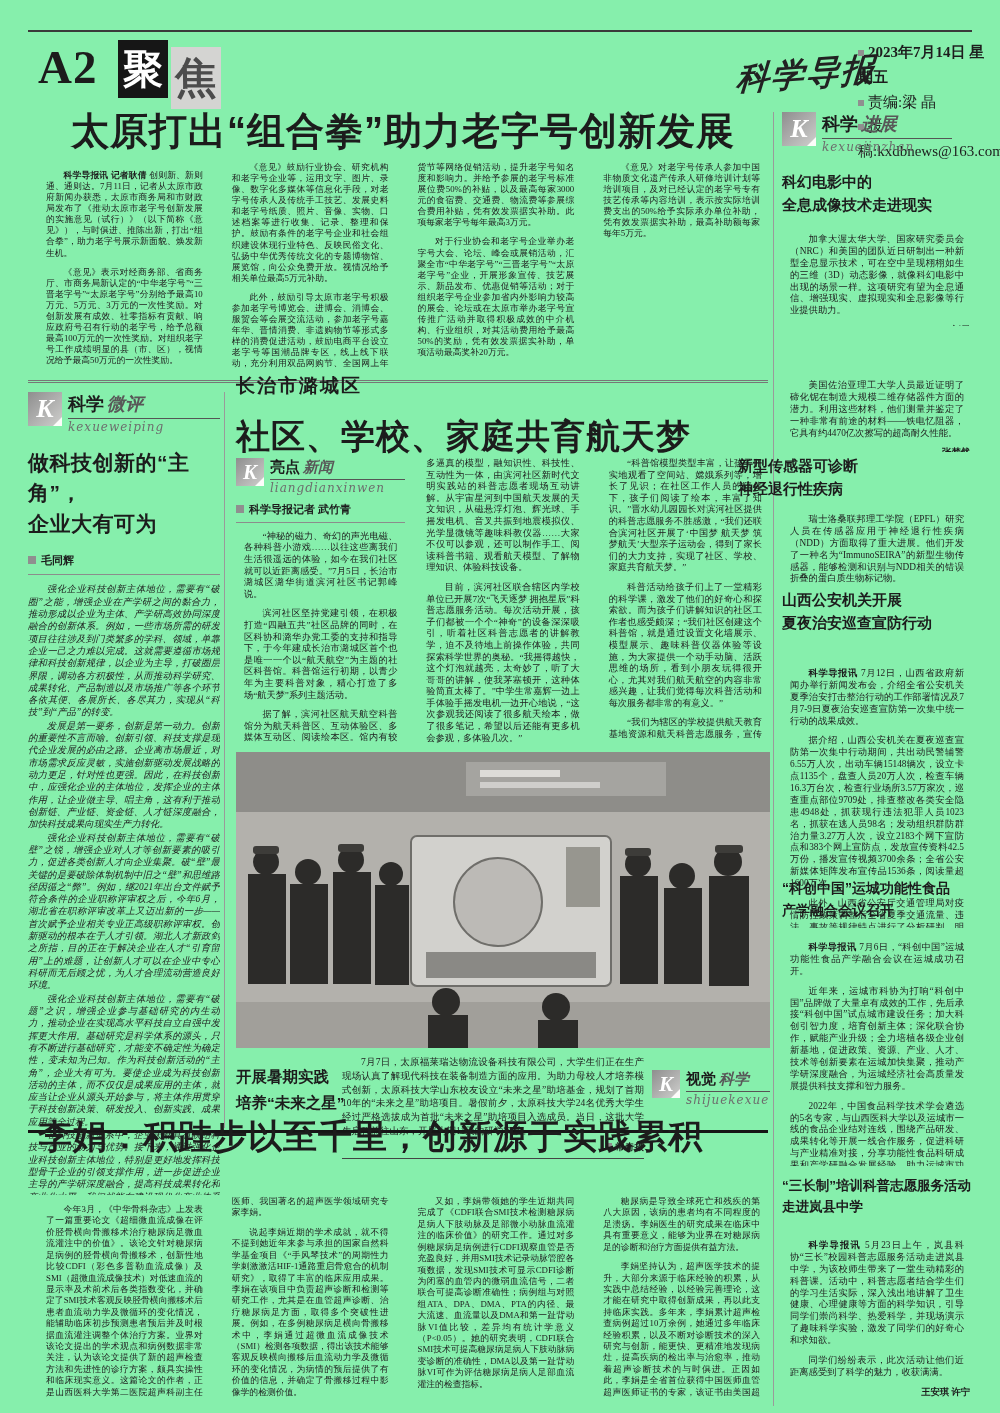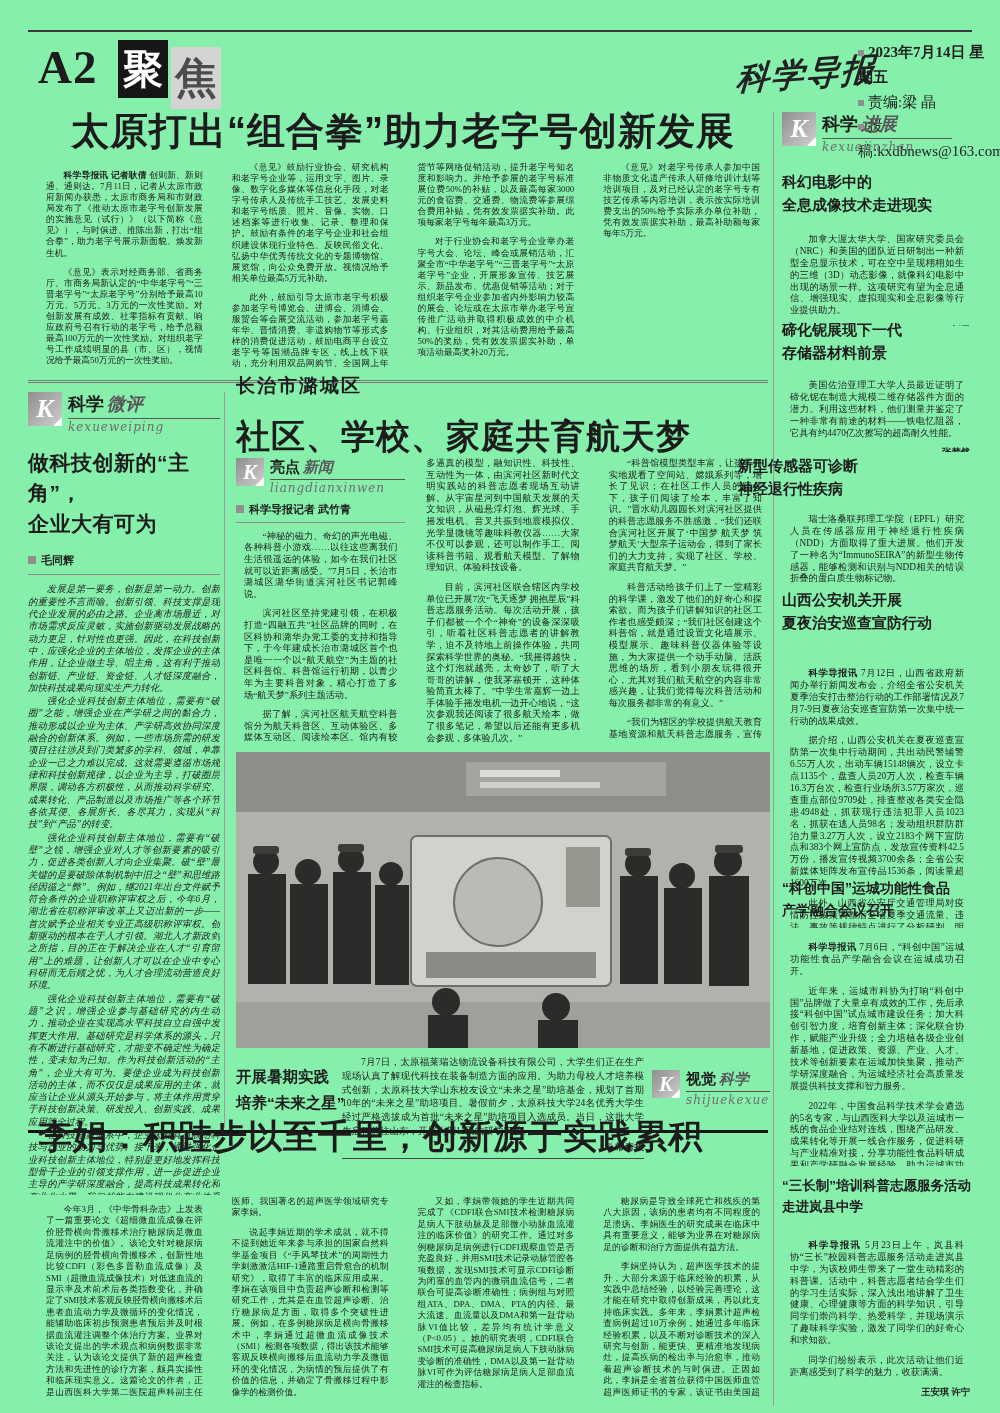--- a/index.html
+++ b/index.html
@@ -104,22 +104,22 @@
         <div class="kb-pinyin">kexueweiping</div>
       </div>
     </div>
     <div class="mr-title" style="margin-top:14px;">
       <div>做科技创新的“主角”，</div>
       <div>企业大有可为</div>
     </div>
     <div class="author-row" style="margin-top:8px;"><span class="sqb"></span><span>毛同辉</span></div>
     <div class="thin-line"></div>
     <div class="essay" style="margin-top:8px;height:612px;">
+      <p class="bp">强化企业科技创新主体地位，需要有“破圈”之能，增强企业在产学研之间的黏合力，推动形成以企业为主体、产学研高效协同深度融合的创新体系。例如，一些市场所需的研发项目往往涉及到门类繁多的学科、领域，单靠企业一己之力难以完成。这就需要遵循市场规律和科技创新规律，以企业为主导，打破圈层界限，调动各方积极性，从而推动科学研究、成果转化、产品制造以及市场推广等各个环节各依其便、各展所长、各尽其力，实现从“科技”到“产品”的转变。</p>
       <p class="bp">发展是第一要务，创新是第一动力。创新的重要性不言而喻。创新引领、科技支撑是现代企业发展的必由之路。企业离市场最近，对市场需求反应灵敏，实施创新驱动发展战略的动力更足，针对性也更强。因此，在科技创新中，应强化企业的主体地位，发挥企业的主体作用，让企业做主导、唱主角，这有利于推动创新链、产业链、资金链、人才链深度融合，加快科技成果向现实生产力转化。</p>
-      <p class="bp">强化企业科技创新主体地位，需要有“破圈”之能，增强企业在产学研之间的黏合力，推动形成以企业为主体、产学研高效协同深度融合的创新体系。例如，一些市场所需的研发项目往往涉及到门类繁多的学科、领域，单靠企业一己之力难以完成。这就需要遵循市场规律和科技创新规律，以企业为主导，打破圈层界限，调动各方积极性，从而推动科学研究、成果转化、产品制造以及市场推广等各个环节各依其便、各展所长、各尽其力，实现从“科技”到“产品”的转变。</p>
       <p class="bp">强化企业科技创新主体地位，需要有“破壁”之锐，增强企业对人才等创新要素的吸引力，促进各类创新人才向企业集聚。破“壁”最关键的是要破除体制机制中旧之“壁”和思维路径因循之“弊”。例如，继2021年出台文件赋予符合条件的企业职称评审权之后，今年6月，湖北省在职称评审改革上又迈出新的一步——首次赋予企业相关专业正高级职称评审权。创新驱动的根本在于人才引领。湖北人才新政剑之所指，目的正在于解决企业在人才“引育留用”上的难题，让创新人才可以在企业中专心科研而无后顾之忧，为人才合理流动营造良好环境。</p>
       <p class="bp">强化企业科技创新主体地位，需要有“破题”之识，增强企业参与基础研究的内生动力，推动企业在实现高水平科技自立自强中发挥更大作用。基础研究是科学体系的源头，只有不断进行基础研究，才能变不确定性为确定性，变未知为已知。作为科技创新活动的“主角”，企业大有可为。要使企业成为科技创新活动的主体，而不仅仅是成果应用的主体，就应当让企业从源头开始参与，将主体作用贯穿于科技创新决策、研发投入、创新实践、成果应用等全过程。</p>
       <p class="bp">在科技创新体系中，企业天然具有联结科技与产业的动力与优势。接下来，通过强化企业科技创新主体地位，特别是更好地发挥科技型骨干企业的引领支撑作用，进一步促进企业主导的产学研深度融合，提高科技成果转化和产业化水平，我们就能在建设现代化产业体系和实现高水平科技自立自强的过程中既有日益饱满的志气底气，又有越来越强的硬核力量。</p>
     </div>
   </div>
 
   <div class="abs kicker" style="left:236px;top:373px;">长治市潞城区</div>
   <div class="abs h-mid" style="left:236px;top:414px;">社区、学校、家庭共育航天梦</div>
   <div class="abs cols3 mid-body" style="left:236px;top:458px;width:534px;height:288px;">
     <div style="margin-bottom:6px;">
@@ -227,24 +227,20 @@
 
   <div class="abs sb-title" style="left:782px;top:170px;width:190px;">
     <div>科幻电影中的</div>
     <div>全息成像技术走进现实</div>
   </div>
   <div class="abs sb-body" style="left:782px;top:226px;width:190px;height:100px;">
     <p class="bp"><span class="lead"></span><span>加拿大渥太华大学、国家研究委员会（NRC）和美国的团队近日研制出一种新型全息显示技术，可在空中呈现栩栩如生的三维（3D）动态影像，就像科幻电影中出现的场景一样。这项研究有望为全息通信、增强现实、虚拟现实和全息影像等行业提供助力。</span></p>
     <div class="sb-author">刘霞</div>
   </div>
 
-  <div class="abs sb-title" style="left:782px;top:318px;width:190px;">
-    <div>碲化铌展现下一代</div>
-    <div>存储器材料前景</div>
-  </div>
   <div class="abs sb-body" style="left:782px;top:372px;width:190px;height:80px;">
     <p class="bp"><span class="lead"></span><span>美国佐治亚理工大学人员最近证明了碲化铌在制造大规模二维存储器件方面的潜力。利用这些材料，他们测量并鉴定了一种非常有前途的材料——铁电忆阻器，它具有约4470亿次擦写的超高耐久性能。</span></p>
     <div class="sb-author">张梦然</div>
   </div>
 
   <div class="abs sb-title" style="left:738px;top:454px;width:190px;">
     <div>新型传感器可诊断</div>
     <div>神经退行性疾病</div>
   </div>
   <div class="abs sb-body" style="left:782px;top:506px;width:190px;height:80px;">

